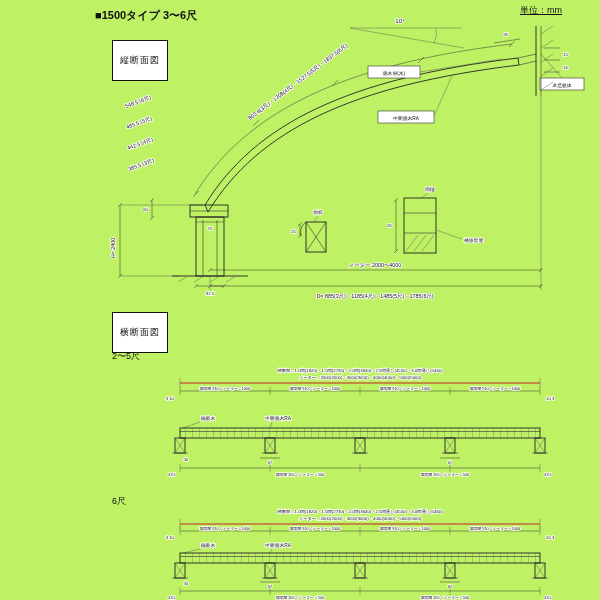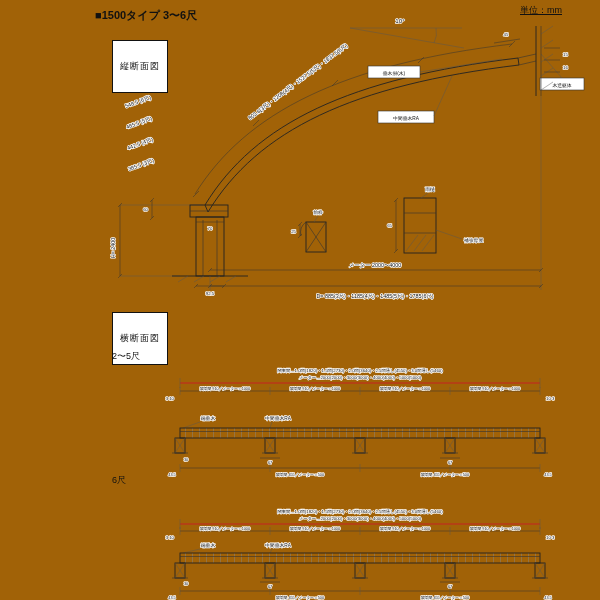--- a/index.html
+++ b/index.html
@@ -1,19 +1,19 @@
 <!DOCTYPE html>
 <html><head>
 <meta charset="utf-8">
 <style>
   html,body{margin:0;padding:0;background:#fff;}
-  #page{position:relative;width:600px;height:600px;background:#a16207;overflow:hidden;
+  #page{position:relative;width:600px;height:600px;background:#bef264;overflow:hidden;
         font-family:"Liberation Sans","DejaVu Sans",sans-serif;color:#111;}
   .abs{position:absolute;}
-  .secbox{border:1px solid #111;font-size:9px;padding:19px 7px;background:#fff;letter-spacing:1px;}
+  .secbox{border:1px solid #111;font-size:9px;padding:13px 7px;background:#fff;letter-spacing:1px;}
   .title{font-size:11px;font-weight:bold;}
   .unit{font-size:9px;text-decoration:underline;}
   .sizelabel{font-size:9px;}
   svg{overflow:visible;}
   svg text{font-family:"Liberation Sans","DejaVu Sans",sans-serif;fill:#111;}
   .ln{stroke:#222;stroke-width:0.9;fill:none;}
   .md{stroke:#333;stroke-width:0.6;fill:none;}
   .thin{stroke:#555;stroke-width:0.45;fill:none;}
   .dim{stroke:#333;stroke-width:0.5;fill:none;}
   .red{stroke:#c62222;stroke-width:1.1;fill:none;}
@@ -279,21 +279,21 @@
       <line class="thin" x1="210" y1="102" x2="210" y2="110"></line>
       <line class="thin" x1="300" y1="102" x2="300" y2="110"></line>
       <line class="thin" x1="390" y1="102" x2="390" y2="110"></line>
       <text class="t35 halo" x="22" y="114" text-anchor="middle">43.5</text>
       <text class="t35 halo" x="150" y="114" text-anchor="middle">関東間 455／メーター＝500</text>
       <text class="t35 halo" x="295" y="114" text-anchor="middle">関東間 455／メーター＝500</text>
       <text class="t35 halo" x="398" y="114" text-anchor="middle">43.5</text>
     </g>
   </svg>
 
-  <div class="abs sizelabel" style="left:112px;top:474px">6尺</div>
+  <div class="abs sizelabel" style="left:112px;top:495px">6尺</div>
 
   <svg class="abs" style="left:150px;top:505px" width="420" height="95" viewBox="0 0 420 95">
     <defs>
       <pattern id="ribs2" width="7" height="10" patternUnits="userSpaceOnUse">
         <line x1="0.5" y1="0" x2="0.5" y2="10" stroke="#888" stroke-width="0.45"></line>
       </pattern>
     </defs>
 
     <text class="t4 halo" x="210" y="8" text-anchor="middle">関東間…1.0間(1820)・1.5間(2730)・2.0間(3640)・2.5間通し(4550)・3.0間通し(5460)</text>
     <text class="t4 halo" x="210" y="14.5" text-anchor="middle">メーター…2000(2000)・3000(3000)・4000(4000)・5000(5000)</text>

